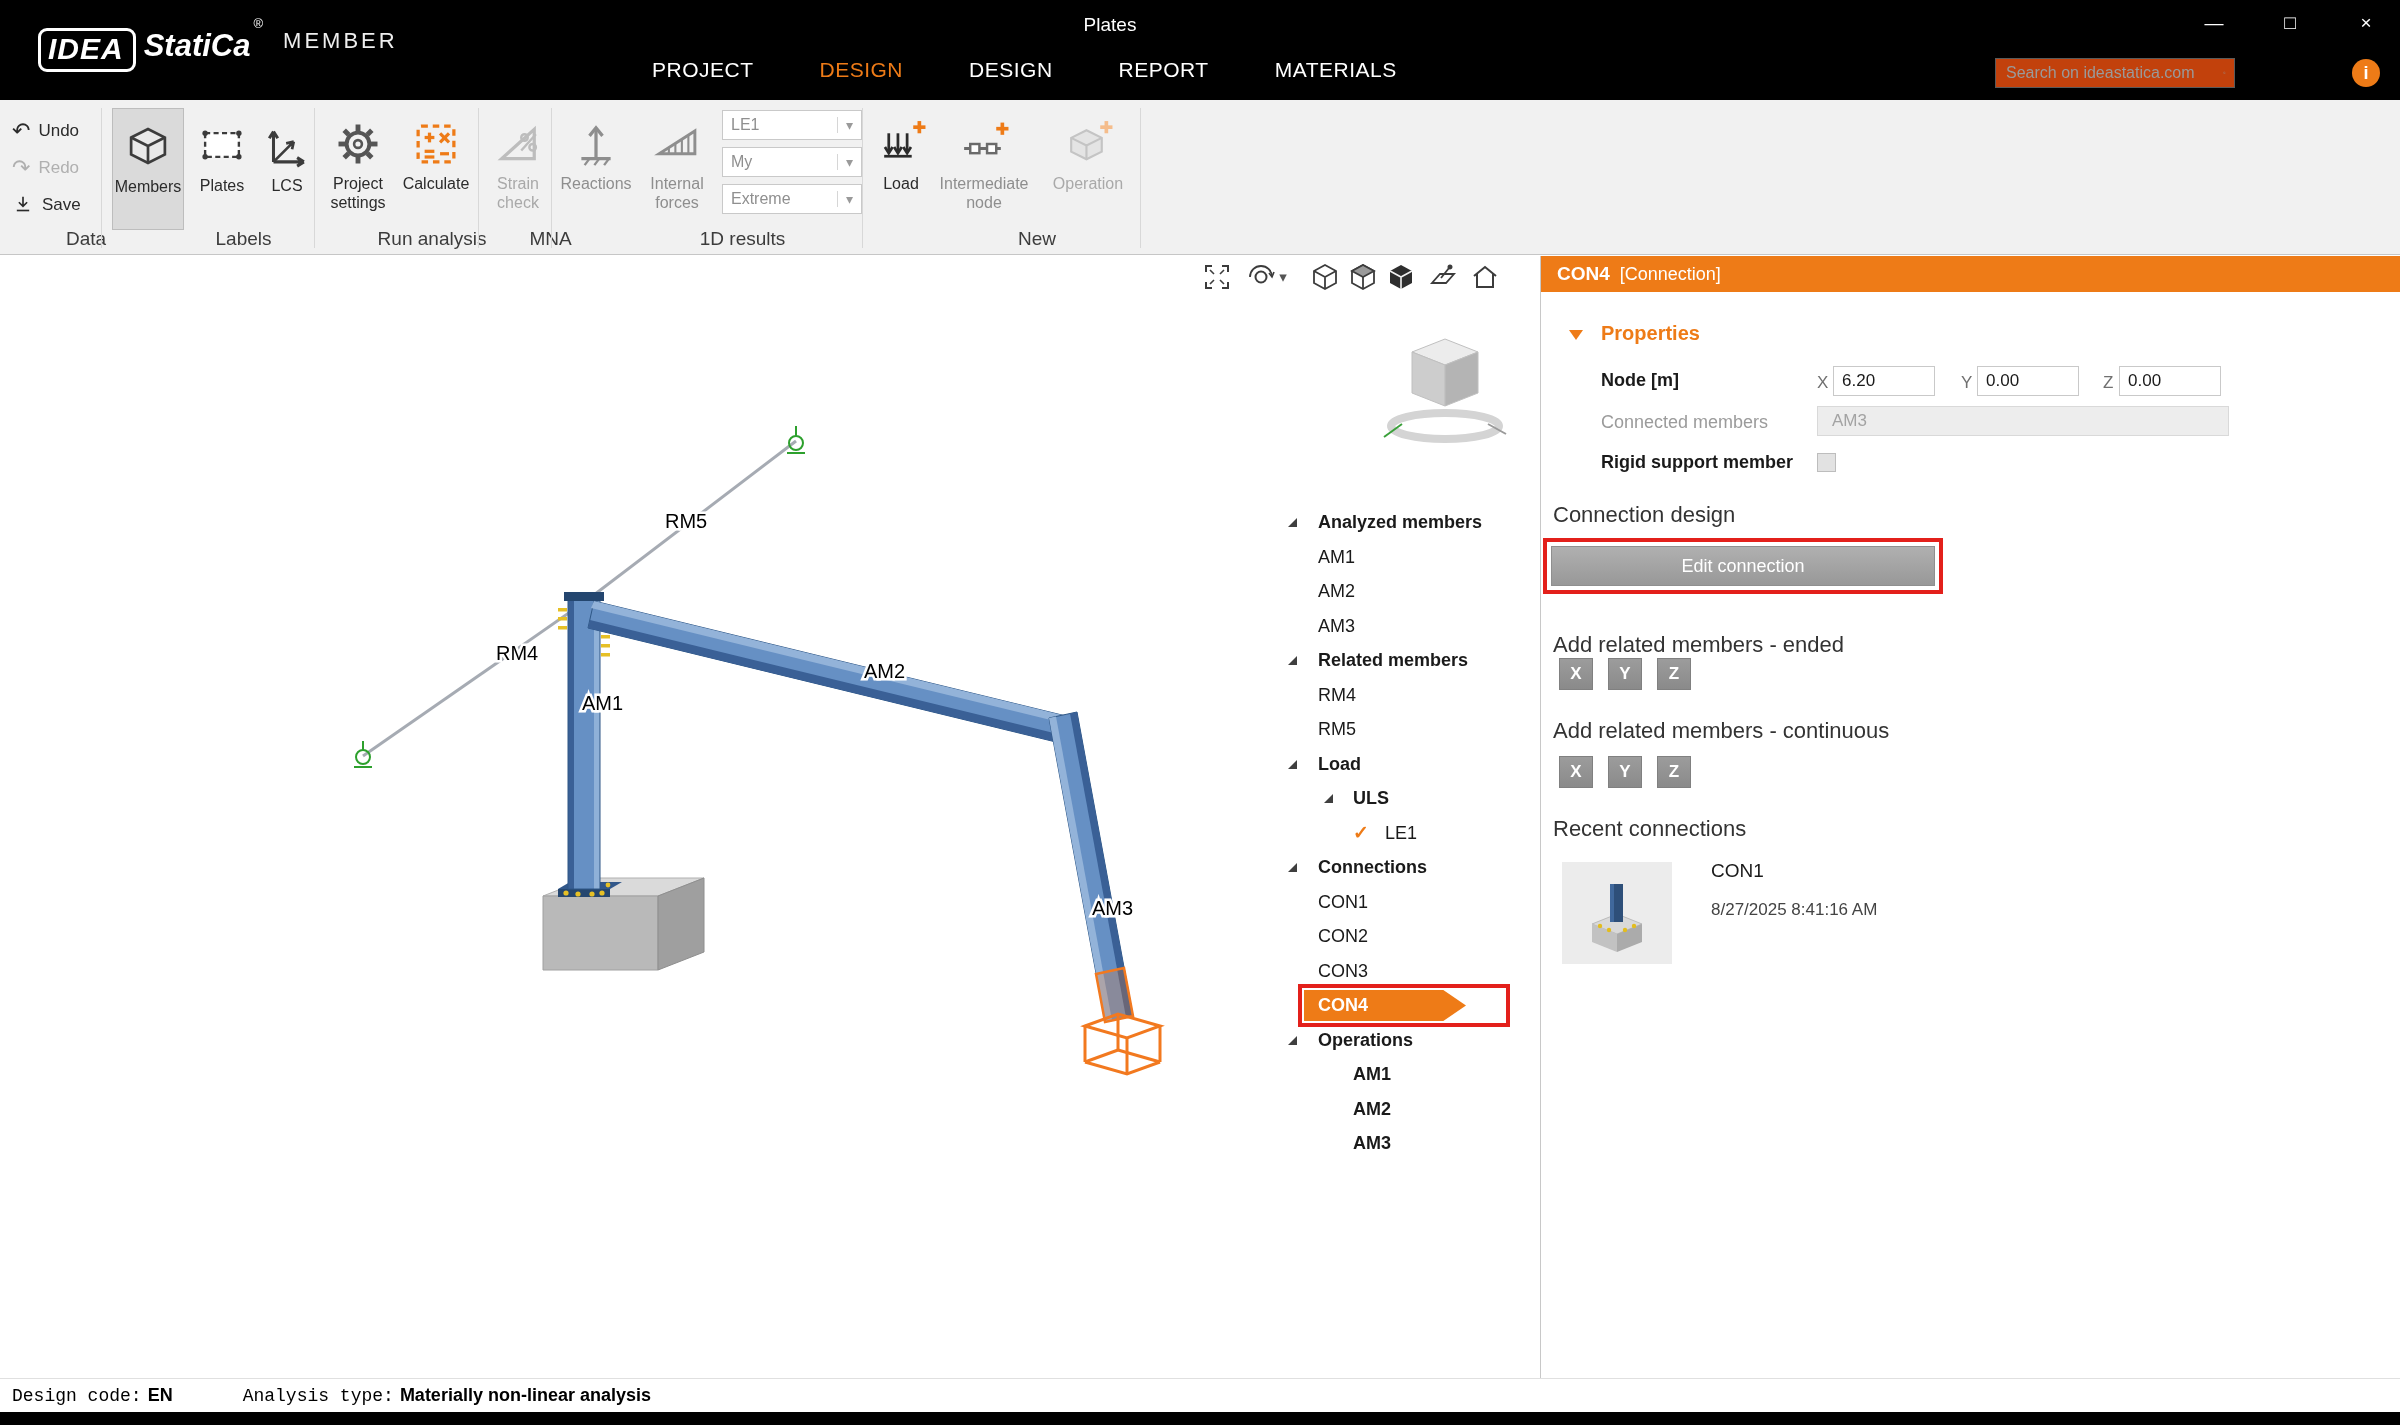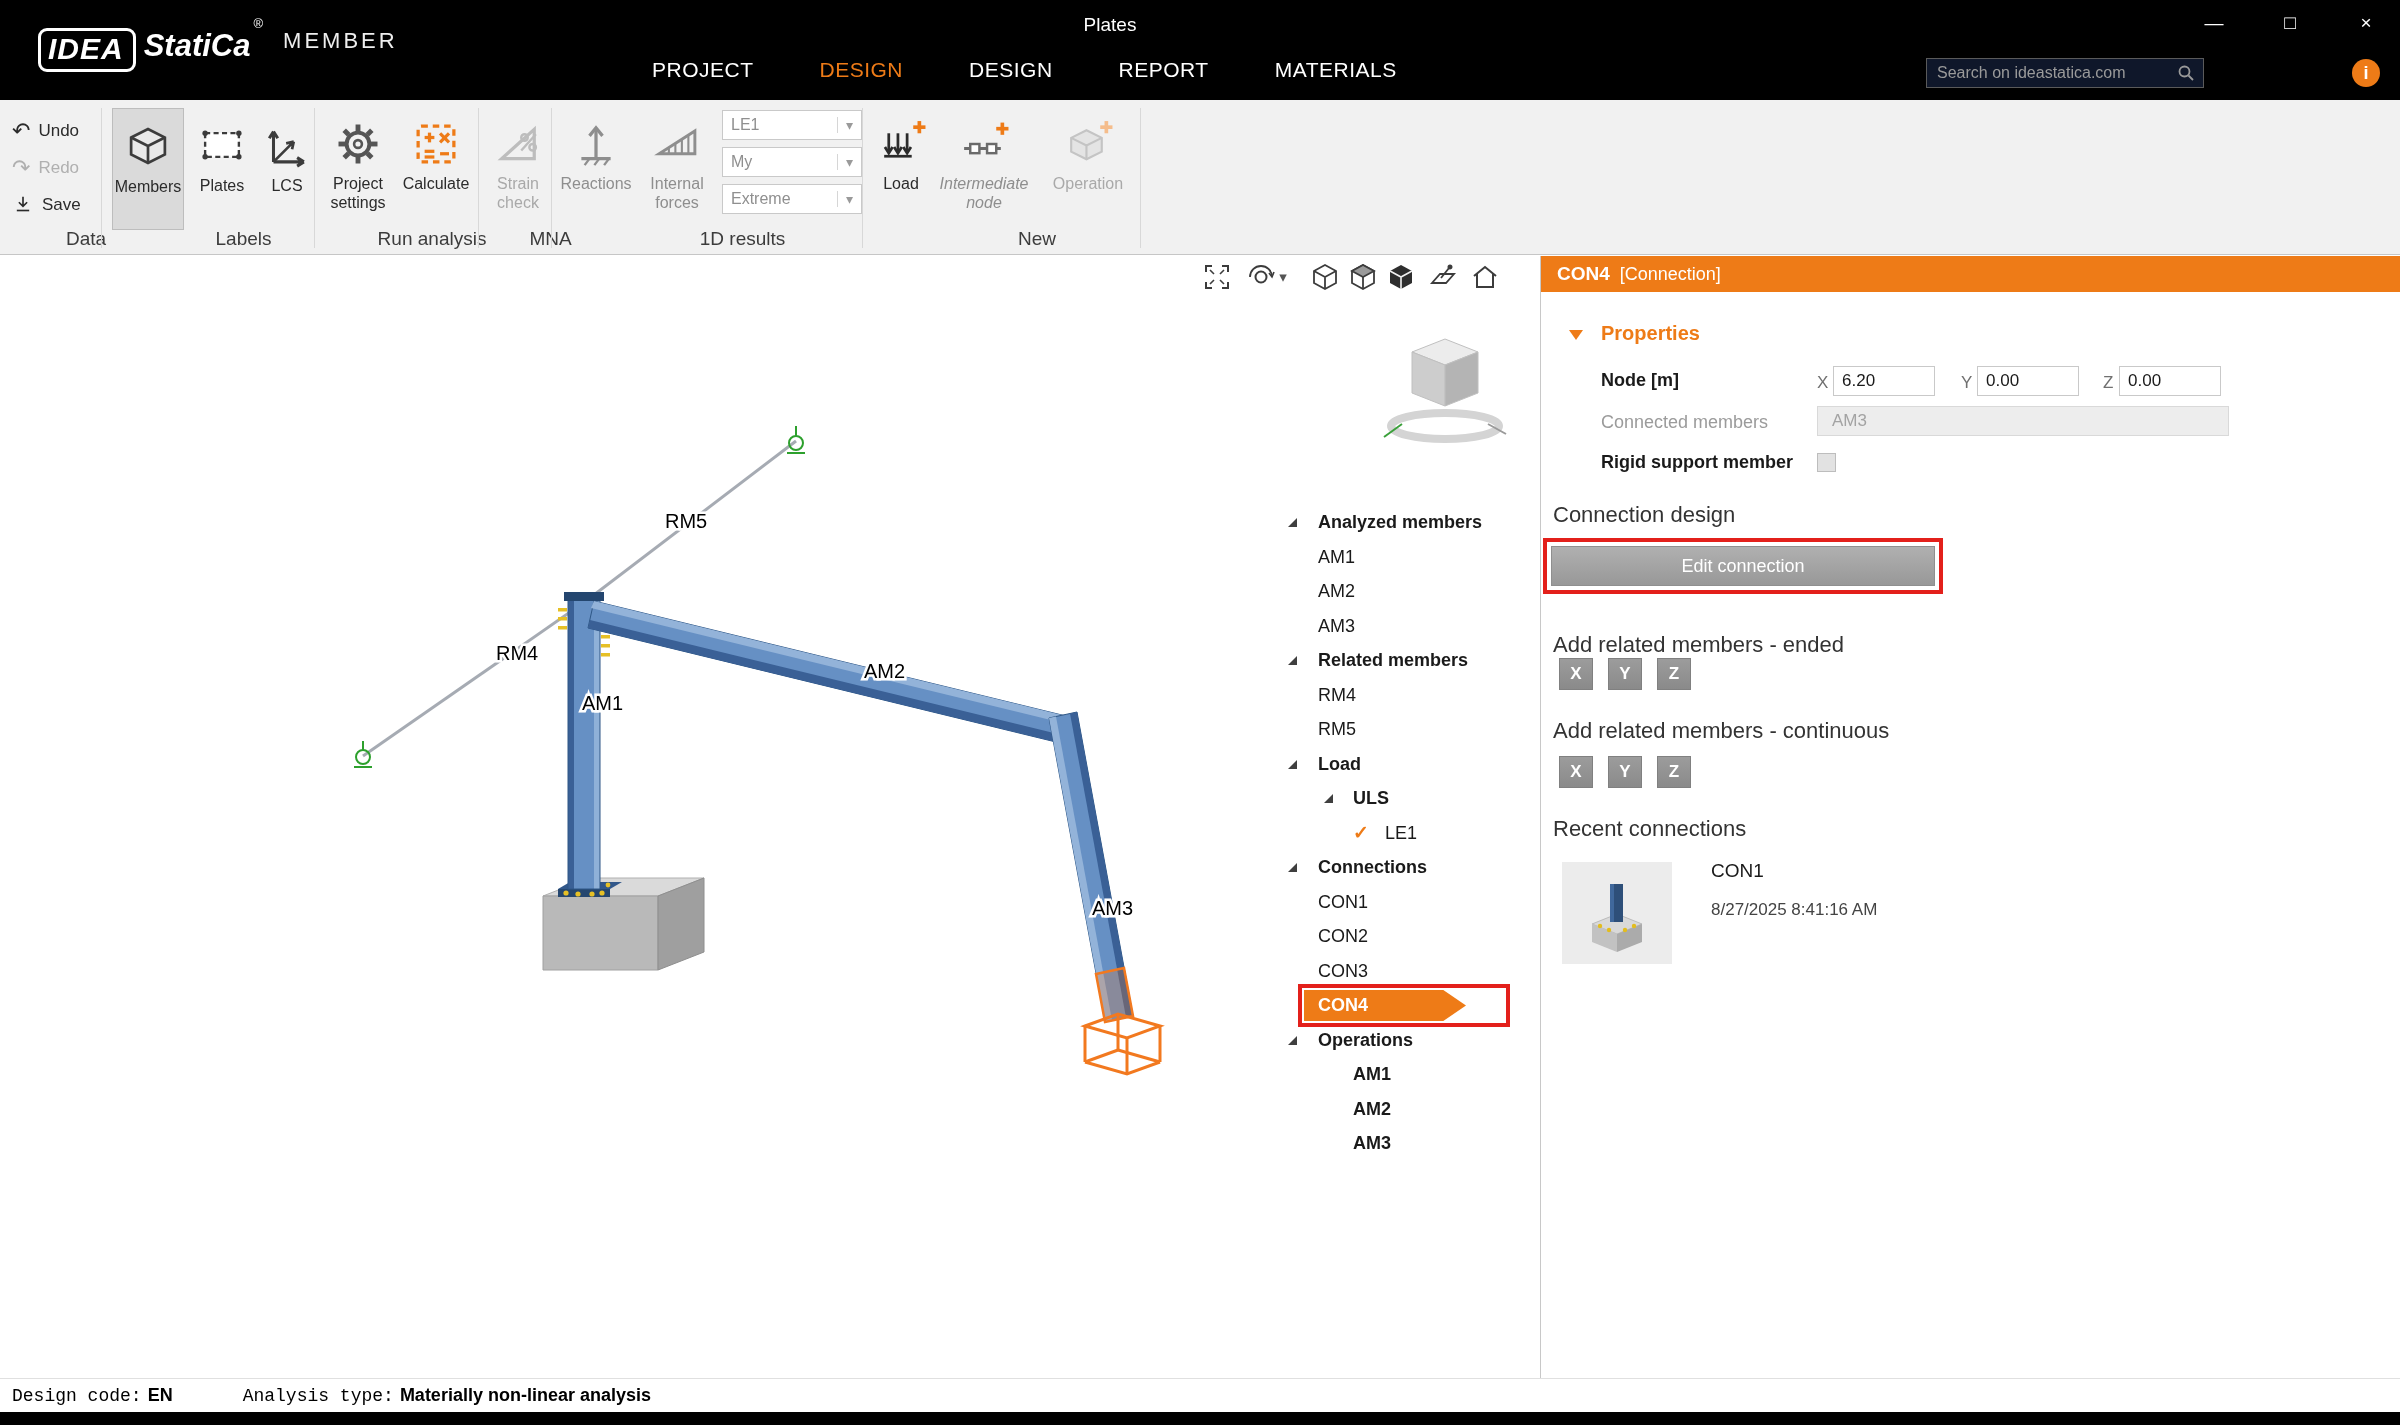--- a/index.html
+++ b/index.html
@@ -12,21 +12,21 @@
   .titlebar { position:absolute; left:0; top:0; width:2400px; height:100px; background:#000; color:#fff; }
   .logo { position:absolute; left:38px; top:28px; display:flex; align-items:flex-start; }
   .logo-idea { font-style:italic; font-weight:bold; font-size:30px; border:3px solid #fff; border-radius:9px; padding:1px 9px 3px 7px; letter-spacing:1px; }
   .logo-statica { font-style:italic; font-weight:bold; font-size:31px; margin-left:8px; }
   .logo-reg { font-size:13px; margin-left:3px; position:relative; top:-12px; }
   .logo-member { font-size:22px; letter-spacing:3px; margin-left:20px; color:#eee; }
   .win-title { position:absolute; left:1010px; top:14px; width:200px; text-align:center; font-size:19px; }
   .tabs { position:absolute; left:650px; top:52px; display:flex; gap:62px; }
   .tab { font-size:21px; letter-spacing:0.5px; color:#fff; cursor:pointer; padding:6px 2px; }
   .tab.active { color:#ee7b17; }
-  .search { position:absolute; left:1926px; top:58px; width:278px; height:30px; background:#0f172a; border:1px solid #5a5a5a; display:flex; align-items:center; }
+  .search { position:absolute; left:1995px; top:58px; width:240px; height:30px; background:#c2410c; border:1px solid #5a5a5a; display:flex; align-items:center; }
   .search input { flex:1; background:transparent; border:none; outline:none; color:#cfcfcf; font-size:16px; padding:0 10px; font-family:"Liberation Sans", sans-serif; }
   .search input::placeholder { color:#9a9a9a; }
   .search svg { margin-right:8px; }
   .info-badge { position:absolute; left:2352px; top:59px; width:28px; height:28px; border-radius:50%; background:#ee7b17; color:#fff; font-weight:bold; font-size:18px; text-align:center; line-height:28px; cursor:pointer; }
   .winctrl { position:absolute; right:18px; top:8px; display:flex; gap:44px; }
   .wbtn { width:32px; height:30px; text-align:center; line-height:30px; font-size:19px; color:#fff; cursor:pointer; }
 
   
   .ribbon { position:absolute; left:0; top:100px; width:2400px; height:155px; background:#f1f1f1; border-bottom:1px solid #c6c6c6; }
   .rdiv { position:absolute; top:8px; height:140px; width:1px; background:#d8d8d8; }
@@ -266,21 +266,21 @@
             <path d="M18.5 18 L21 22 L23.5 18"></path>
           <line x1="6" y1="24" x2="24" y2="24"></line>
         </g>
         <g stroke="#ee7b17" stroke-width="2.4">
           <line x1="25" y1="5" x2="33" y2="5"></line>
             <line x1="29" y1="1" x2="29" y2="9"></line>
         </g>
       </svg>
       <div class="lbl">Load</div>
     </div>
-    <div class="rbtn dim" style="left:934px;width:100px;font-style:italic;">
+    <div class="rbtn dim" style="left:934px;width:100px;">
       <svg width="52" height="52" viewBox="0 0 34 32">
         <line x1="4" y1="19" x2="28" y2="19" stroke="#6b6b6b" stroke-width="2"></line>
         <rect x="8" y="16" width="6" height="6" fill="#fff" stroke="#6b6b6b" stroke-width="1.6"></rect>
         <rect x="19" y="16" width="6" height="6" fill="#fff" stroke="#6b6b6b" stroke-width="1.6"></rect>
         <g stroke="#ee7b17" stroke-width="2.4">
           <line x1="25" y1="6" x2="33" y2="6"></line>
             <line x1="29" y1="2" x2="29" y2="10"></line>
         </g>
       </svg>
       <div class="lbl">Intermediate node</div>

